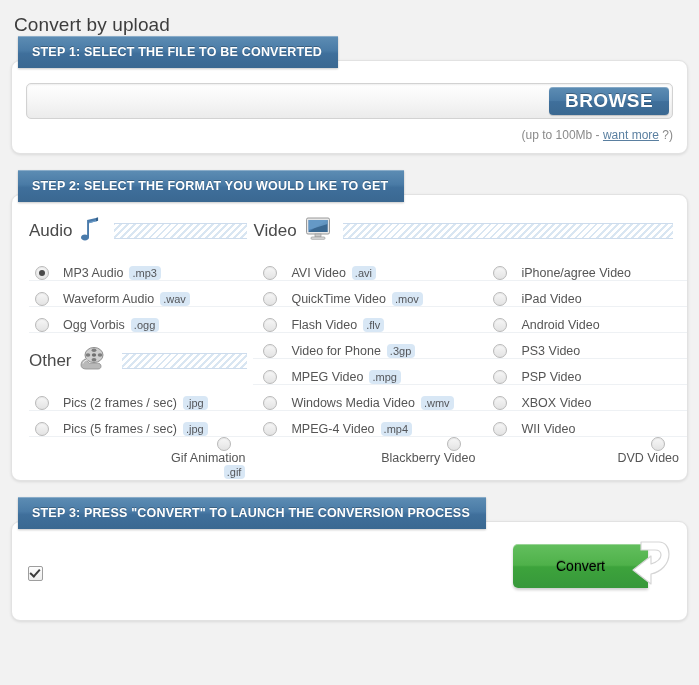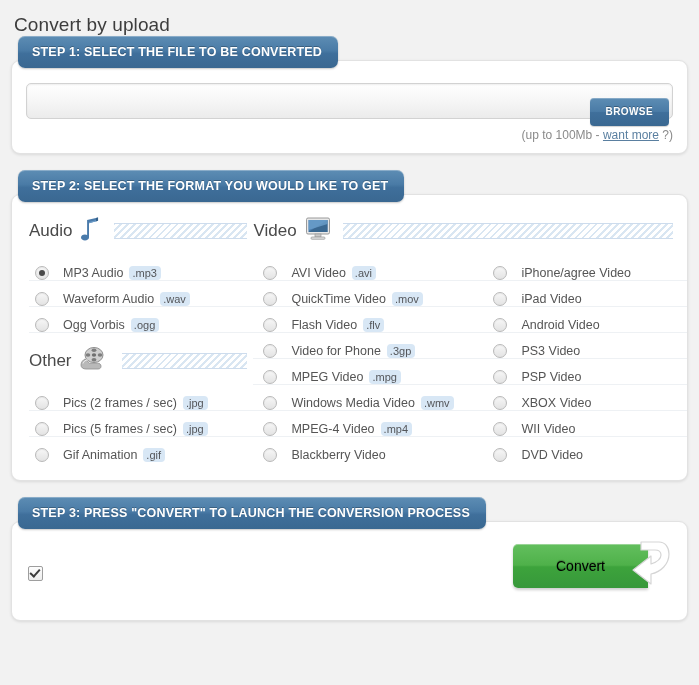--- a/index.html
+++ b/index.html
@@ -25,21 +25,21 @@
   
   .step-section {
     position: relative;
     margin: 0 11px;
   }
   .step-banner {
     position: relative;
     z-index: 3;
     display: inline-block;
     background: linear-gradient(to bottom, #5d8db4 0%, #4a7ba6 45%, #3f6f9b 55%, #3a6891 100%);
-    border-radius: 7px;
+    border-radius: 0;
     color: #ffffff;
     font-size: 12.5px;
     font-weight: bold;
     letter-spacing: 0.2px;
     padding: 9px 16px 9px 14px;
     box-shadow: 0 1px 2px rgba(0,0,0,0.22), inset 0 1px 0 rgba(255,255,255,0.28);
     text-shadow: 0 -1px 0 rgba(0,0,0,0.25);
     margin-left: 7px;
     white-space: nowrap;
   }
@@ -61,28 +61,28 @@
     position: relative;
     height: 34px;
     background: linear-gradient(to bottom, #ffffff 0%, #f4f4f4 60%, #ebebeb 100%);
     border: 1px solid #d2d2d2;
     border-radius: 5px;
     box-shadow: inset 0 1px 2px rgba(0,0,0,0.07);
   }
   .browse-btn {
     position: absolute;
     right: 3px;
-    top: 14px;
+    top: 3px;
     height: 28px;
     line-height: 28px;
     padding: 0 16px;
     background: linear-gradient(to bottom, #5d8db4 0%, #4a7ba6 48%, #3f6f9b 52%, #3a6891 100%);
     border-radius: 4px;
     color: #fff;
-    font-size: 10px;
+    font-size: 19px;
     font-weight: bold;
     letter-spacing: 0.4px;
     text-shadow: 0 -1px 0 rgba(0,0,0,0.28);
     box-shadow: 0 1px 1px rgba(0,0,0,0.18), inset 0 1px 0 rgba(255,255,255,0.25);
     cursor: pointer;
     user-select: none;
   }
   .limit-note {
     text-align: right;
     font-size: 12px;
@@ -140,21 +140,21 @@
   .opt {
     display: flex;
     align-items: flex-end;
     height: 25px;
     border-bottom: 1px solid #eef1f4;
     font-size: 12.5px;
     color: #555555;
     cursor: pointer;
     padding-right: 8px;
   }
-  .opt:last-child { border-bottom: none; }
+  .opt:last-child { border-bottom: none; flex-direction: column; }
   .opt .radio {
     width: 12px;
     height: 12px;
     border-radius: 50%;
     border: 1px solid #b9b9b9;
     background: linear-gradient(to bottom, #f7f7f7, #e3e3e3);
     box-shadow: inset 0 1px 1px rgba(0,0,0,0.06);
     margin: 0 14px 0 6px;
     flex: none;
     position: relative;

